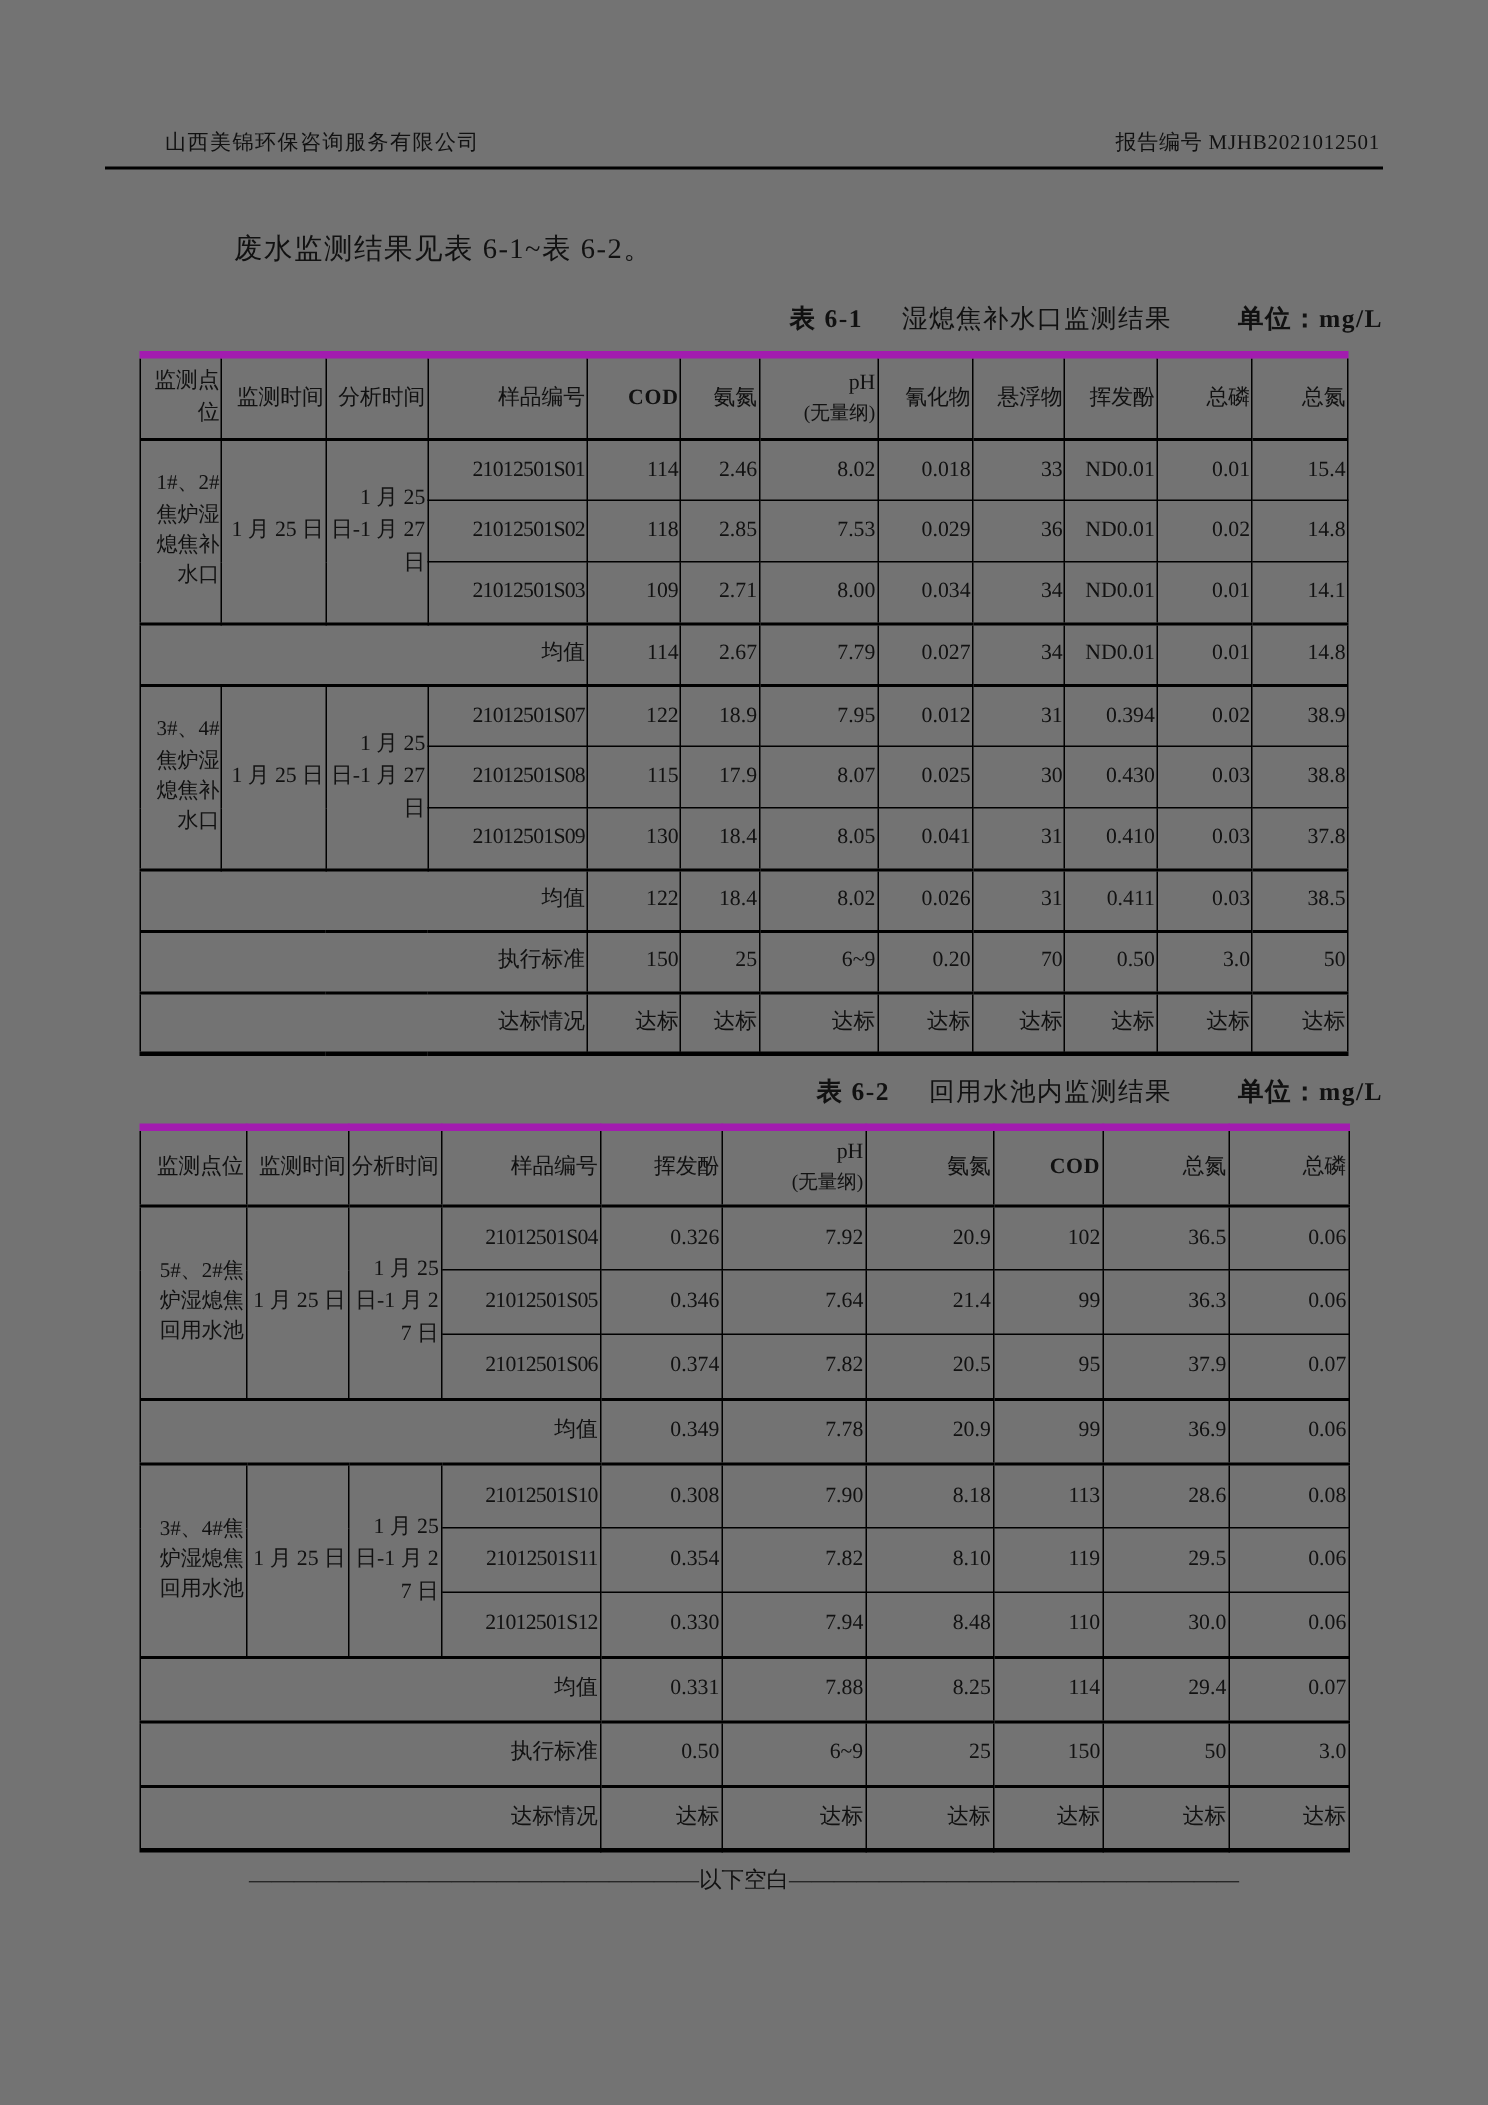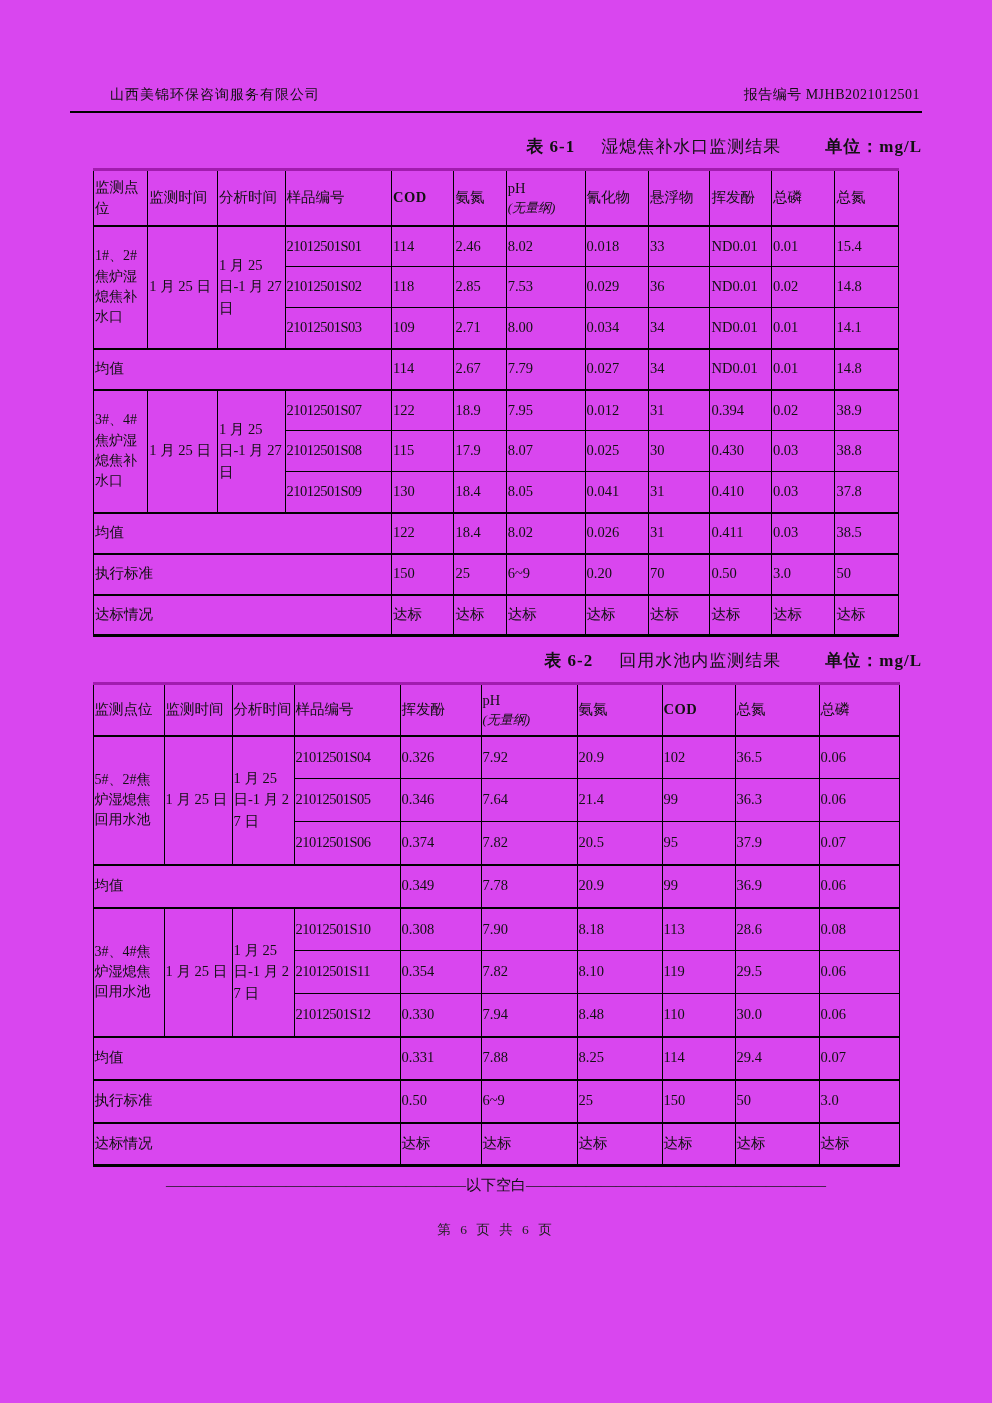--- a/index.html
+++ b/index.html
@@ -1,18 +1,18 @@
 <!DOCTYPE html>
 <html><head>
 <meta charset="utf-8">
 <style>
   * { box-sizing: border-box; }
   html, body { margin: 0; padding: 0; background: #e8e8e8; }
   .page {
-    width: 992px; height: 1403px; margin: 0 auto; background: #d946ef;
+    width: 992px; height: 1403px; margin: 0 auto; background: #737373;
     font-family: "Liberation Serif", "DejaVu Serif", serif;
     color: #111; position: relative; overflow: hidden;
   }
   .content { padding: 58px 70px 0 70px; }
 
   
   .doc-header {
     display: flex; justify-content: space-between; align-items: flex-end;
     padding: 0 0 7px 0; border-bottom: 2.5px solid #000;
   }
@@ -24,30 +24,30 @@
   }
   .intro { margin: 40px 0 0 48px; font-size: 19px; text-indent: 2em; letter-spacing: 1px; }
 
   .tbl-caption { text-align: right; font-size: 17px; margin: 22px 0 10px 0; letter-spacing: 1px; }
   .tbl-caption .cap-label { font-weight: bold; margin-right: 26px; }
   .tbl-caption .cap-title { font-weight: normal; }
   .tbl-caption .cap-unit { font-weight: bold; margin-left: 44px; }
 
   table.mon {
     width: 806px; margin: 0 auto; border-collapse: collapse; table-layout: fixed;
-    font-size: 14.5px; text-align: left;
-    border-top: 3px solid #a21caf; border-bottom: 3.5px solid #000;
+    font-size: 14.5px; text-align: right;
+    border-top: 5px solid #a21caf; border-bottom: 3.5px solid #000;
   }
   table.mon th, table.mon td {
     border: 1px solid #000; padding: 2px 1px; vertical-align: middle;
     word-break: break-all; line-height: 1.45; font-weight: normal;
   }
   table.mon tr.sep > th, table.mon tr.sep > td { border-top: 2px solid #000; }
   table.mon .en { font-weight: bold; letter-spacing: 0.5px; }
-  .ph-sub { display: block; font-size: 13px; font-weight: normal; font-style: italic; }
+  .ph-sub { display: block; font-size: 13px; font-weight: normal; }
   .ph-top { display: block; font-weight: normal; }
   .t1 .hrow th { height: 56px; }
   .t1 .drow td { height: 41px; }
   .t2 .hrow th { height: 52px; }
   .t2 .drow td { height: 43px; }
   td.site { font-size: 14px; padding: 2px 2px; }
   td.sid { font-size: 14.5px; letter-spacing: -0.5px; padding: 2px 0; }
 
   .blank-marker {
     text-align: center; font-size: 15px; margin-top: 9px; letter-spacing: 0;
@@ -60,20 +60,21 @@
 
 <div class="page">
   <div class="content">
 
     <div class="doc-header">
       <span class="company">山西美锦环保咨询服务有限公司</span>
       <span class="report-no">报告编号 MJHB2021012501</span>
     </div>
 
 
+    <div class="intro">废水监测结果见表 6-1~表 6-2。</div>
 
     <div class="tbl-caption">
       <span class="cap-label">表 6-1</span><span class="cap-title">湿熄焦补水口监测结果</span><span class="cap-unit">单位：mg/L</span>
     </div>
 
     <table class="mon t1">
       <colgroup>
         <col style="width:53px">
           <col style="width:68px">
           <col style="width:66px">
@@ -362,16 +363,15 @@
           <td>达标</td>
           <td>达标</td>
           <td>达标</td>
           <td>达标</td>
           <td>达标</td>
         </tr>
       </tbody>
     </table>
 
     <div class="blank-marker">————————————————————以下空白————————————————————</div>
-    <div class="page-footer">第 6 页 共 6 页</div>
 
   </div>
 </div>
 
 </body></html>

